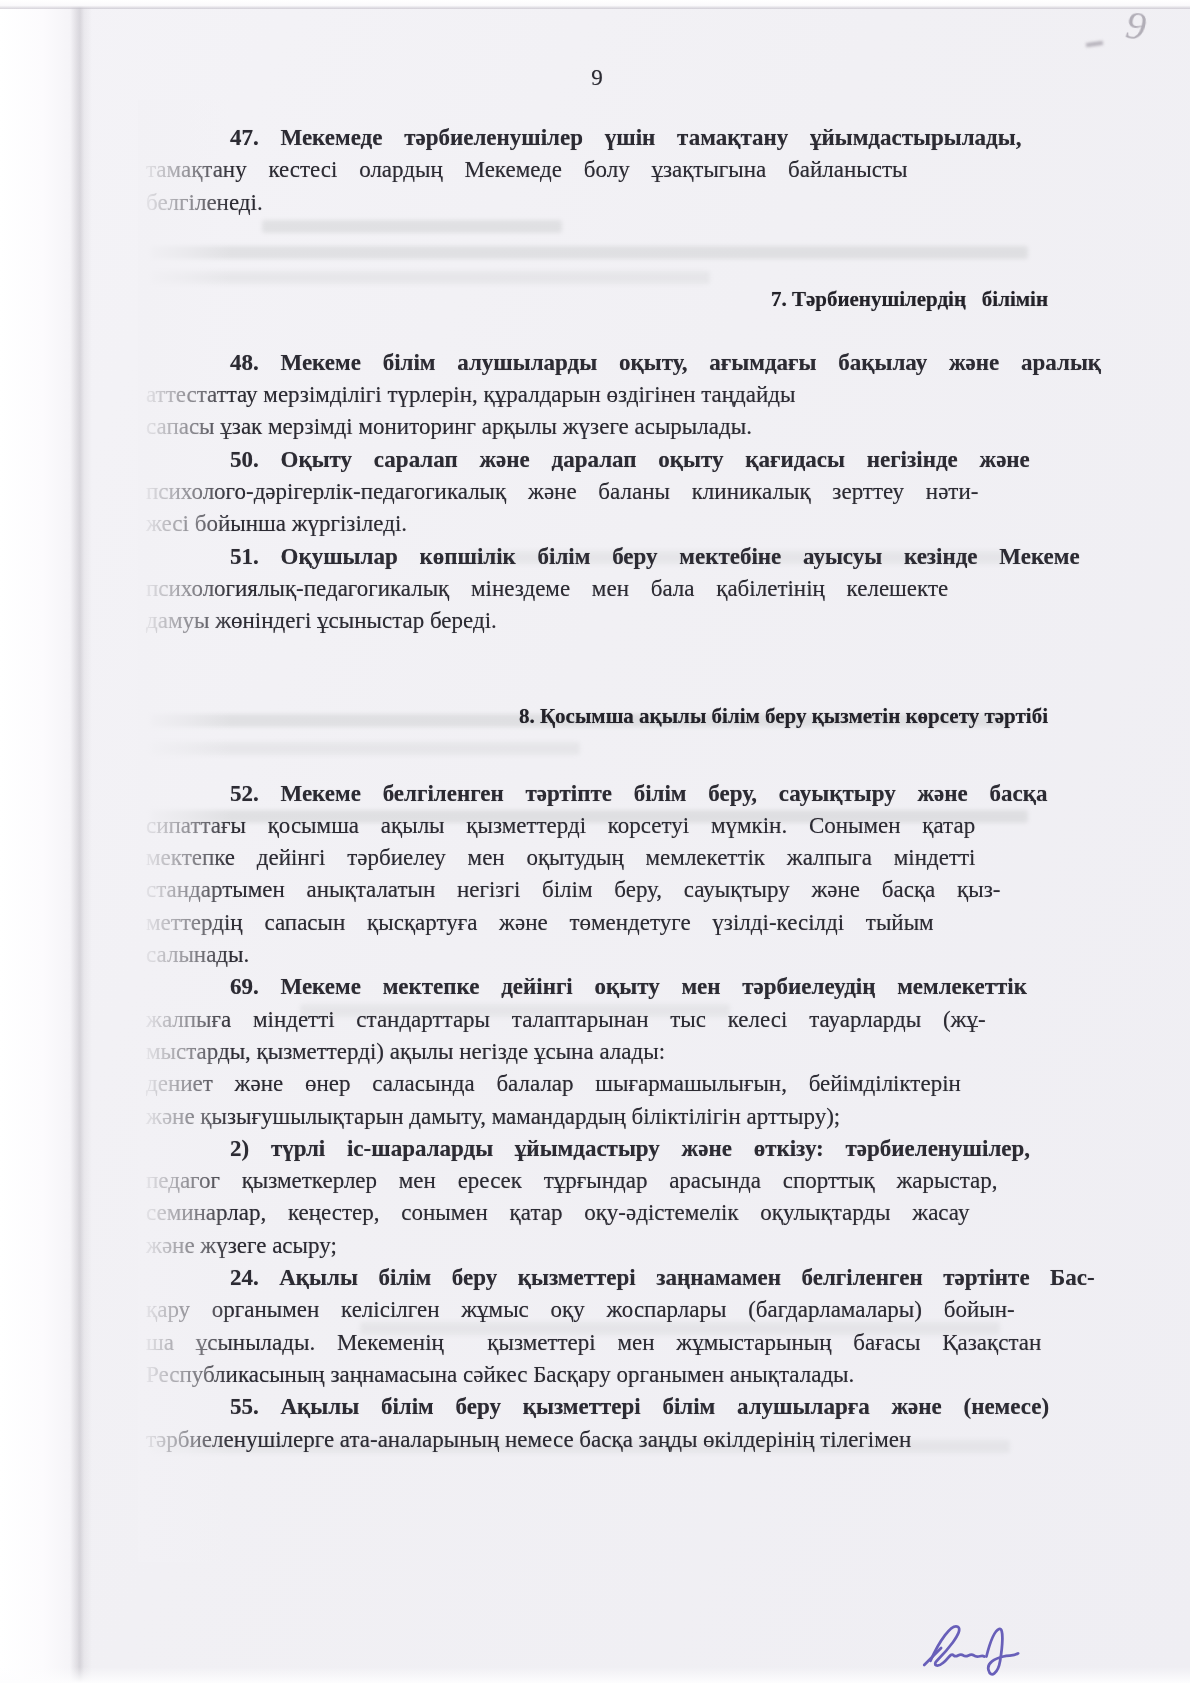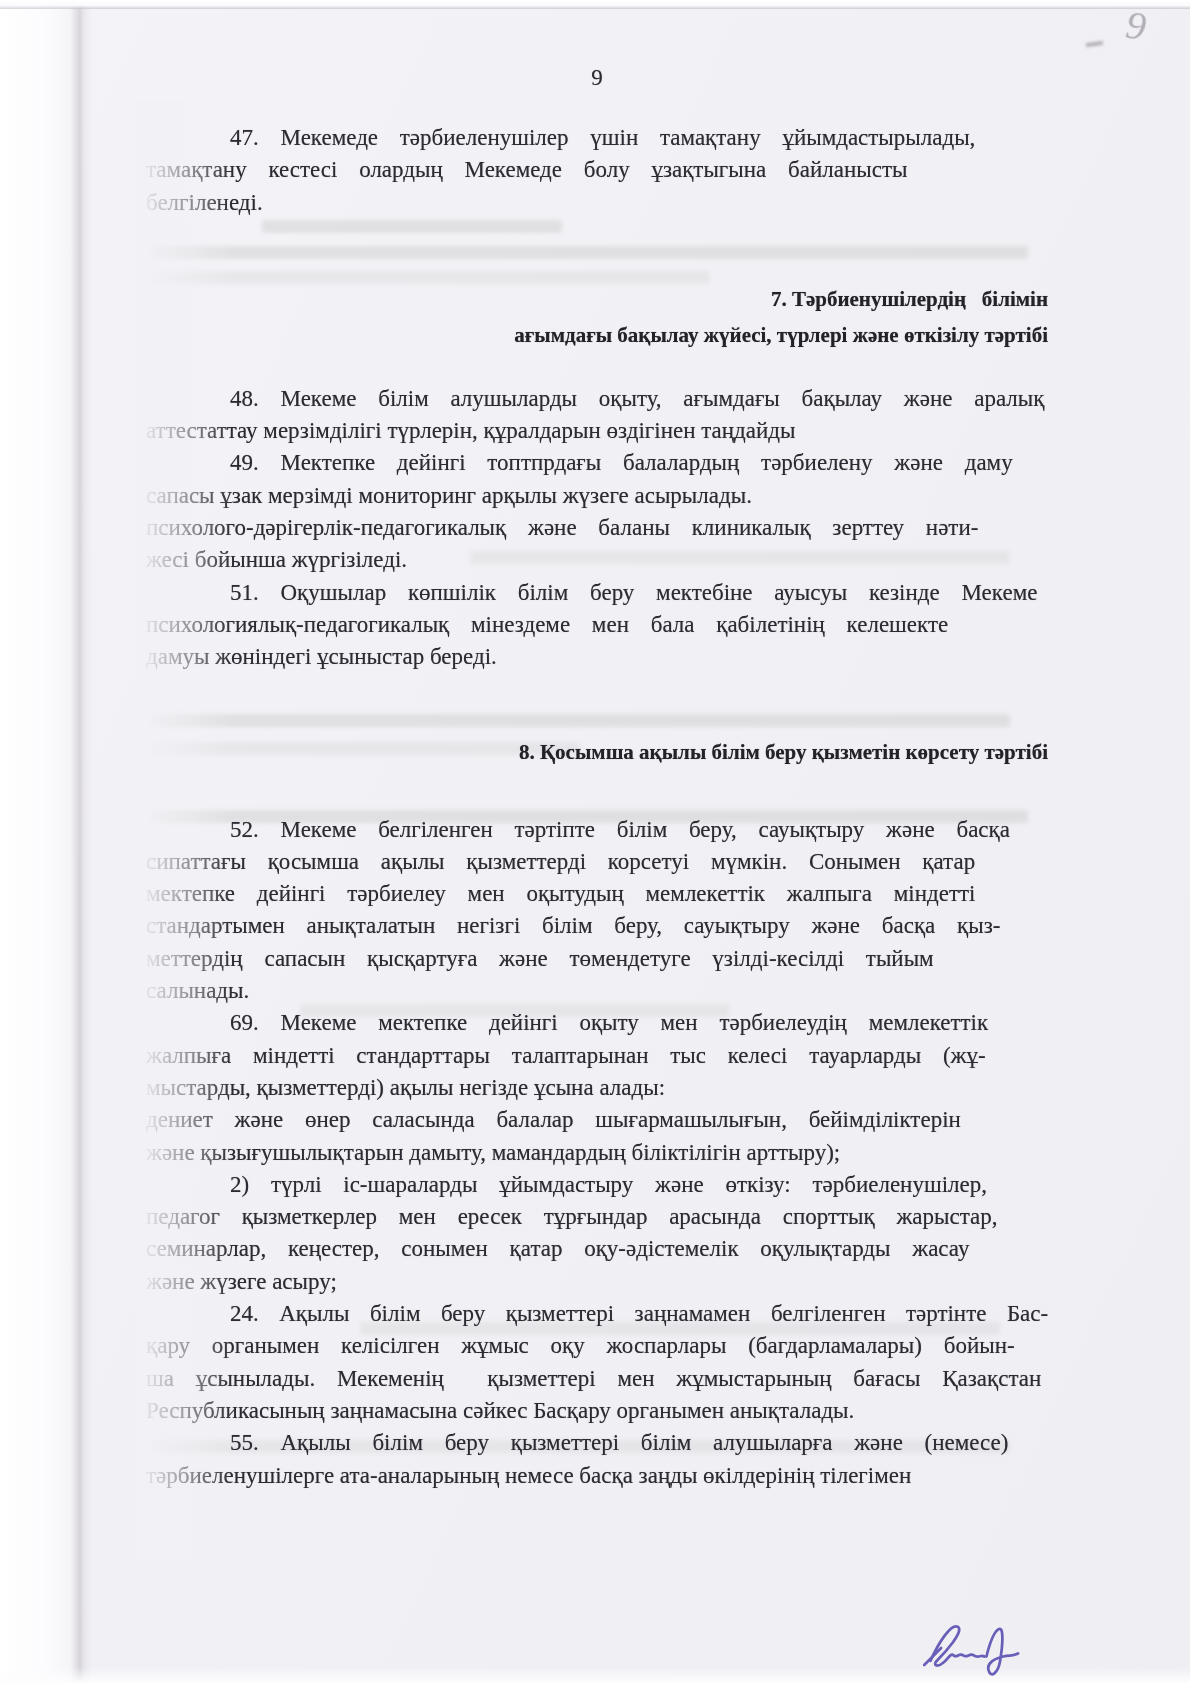--- a/index.html
+++ b/index.html
@@ -14,21 +14,21 @@
   .left-strip{position:absolute;left:0;top:0;width:78px;height:100%;
         background:linear-gradient(to right,#ffffff 0%,#fcfbfd 55%,#f3f2f6 100%);z-index:1;}
   .seam{position:absolute;left:70px;top:0;width:22px;height:100%;
         background:linear-gradient(to right,rgba(255,255,255,0) 0%,rgba(118,112,124,.22) 45%,rgba(118,112,124,.08) 65%,rgba(118,112,124,0) 100%);z-index:2;}
   
   .text-column{position:absolute;left:146px;top:62px;width:902px;z-index:3;
         color:#2c2b33;text-shadow:0 0 .7px rgba(44,43,51,.5);}
   .pagenum{text-align:center;font-size:23px;line-height:32px;margin-bottom:28px;}
   .line{line-height:32.3px;height:32.3px;white-space:nowrap;font-size:23px;text-align:left;}
   .line .lt{white-space:pre;}
-  .line.first{padding-left:84px;}
+  .line.first{padding-left:84px;font-weight:bold;}
   .block.heading .line{text-align:right;font-weight:bold;font-size:21px;line-height:36px;height:36px;
         color:#232229;text-shadow:0 0 .8px rgba(35,34,41,.55);}
   [data-name="section-7-heading"]{margin-top:62px;}
   [data-name="clause-48"]{margin-top:30px;}
   [data-name="section-8-heading"]{margin-top:60px;}
   [data-name="clause-52"]{margin-top:44px;}
   
   .fade-strip{position:absolute;left:138px;top:100px;width:94px;height:1462px;z-index:4;pointer-events:none;
         background:linear-gradient(to right,rgba(242,241,245,.92) 10%,rgba(242,241,245,.5) 55%,rgba(242,241,245,0) 100%);}
   
@@ -67,31 +67,30 @@
 
   <div class="text-column" id="text-column" data-name="document-text-column">
     <div class="pagenum" data-name="printed-page-number">9</div>
   <div class="block body" data-name="clause-47">
         <div class="line first" data-name="text-line"><span class="lt" style="word-spacing: 16px;">47. Мекемеде тәрбиеленушілер үшін тамақтану ұйымдастырылады,</span></div>
         <div class="line" data-name="text-line"><span class="lt" style="word-spacing: 16px;">тамақтану кестесі олардың Мекемеде болу ұзақтыгына байланысты</span></div>
         <div class="line last" data-name="text-line"><span class="lt" style="word-spacing: 0px;">белгіленеді.</span></div>
       </div>
       <div class="block heading" data-name="section-7-heading">
         <div class="line" data-name="text-line"><span class="lt">7. Тәрбиенушілердің   білімін</span></div>
-        <div class="line last" data-name="text-line"><span class="lt">ағымдағы бақылау жүйесі, түрлері және өткізілу тәртібі</span></div>
       </div>
       <div class="block body" data-name="clause-48">
         <div class="line first" data-name="text-line"><span class="lt" style="word-spacing: 16px;">48. Мекеме білім алушыларды оқыту, ағымдағы бақылау және аралық</span></div>
         <div class="line last" data-name="text-line"><span class="lt" style="word-spacing: 0px;">аттестаттау мерзімділігі түрлерін, құралдарын өздігінен таңдайды</span></div>
       </div>
       <div class="block body" data-name="clause-49">
-        <div class="line first" data-name="text-line"><span class="lt" style="word-spacing: 16px;">49. Мектепке дейінгі топтпрдағы балалардың тәрбиелену және даму</span></div>
         <div class="line last" data-name="text-line"><span class="lt" style="word-spacing: 0px;">сапасы ұзак мерзімді мониторинг арқылы жүзеге асырылады.</span></div>
       </div>
       <div class="block body" data-name="clause-50">
+        <div class="line first" data-name="text-line"><span class="lt" style="word-spacing: 16px;">50. Оқыту саралап және даралап оқыту қағидасы негізінде және</span></div>
         <div class="line" data-name="text-line"><span class="lt" style="word-spacing: 16px;">психолого-дәрігерлік-педагогикалық және баланы клиникалық зерттеу нәти-</span></div>
         <div class="line last" data-name="text-line"><span class="lt" style="word-spacing: 0px;">жесі бойынша жүргізіледі.</span></div>
       </div>
       <div class="block body" data-name="clause-51">
         <div class="line first" data-name="text-line"><span class="lt" style="word-spacing: 16px;">51. Оқушылар көпшілік білім беру мектебіне ауысуы кезінде Мекеме</span></div>
         <div class="line" data-name="text-line"><span class="lt" style="word-spacing: 16px;">психологиялық-педагогикалық мінездеме мен бала қабілетінің келешекте</span></div>
         <div class="line last" data-name="text-line"><span class="lt" style="word-spacing: 0px;">дамуы жөніндегі ұсыныстар береді.</span></div>
       </div>
       <div class="block heading" data-name="section-8-heading">
         <div class="line last" data-name="text-line"><span class="lt">8. Қосымша ақылы білім беру қызметін көрсету тәртібі</span></div>

